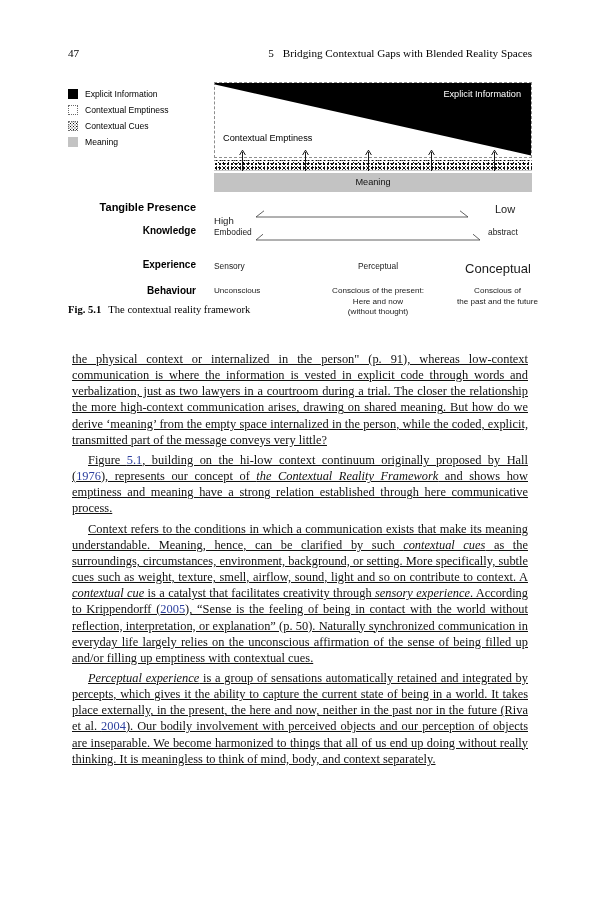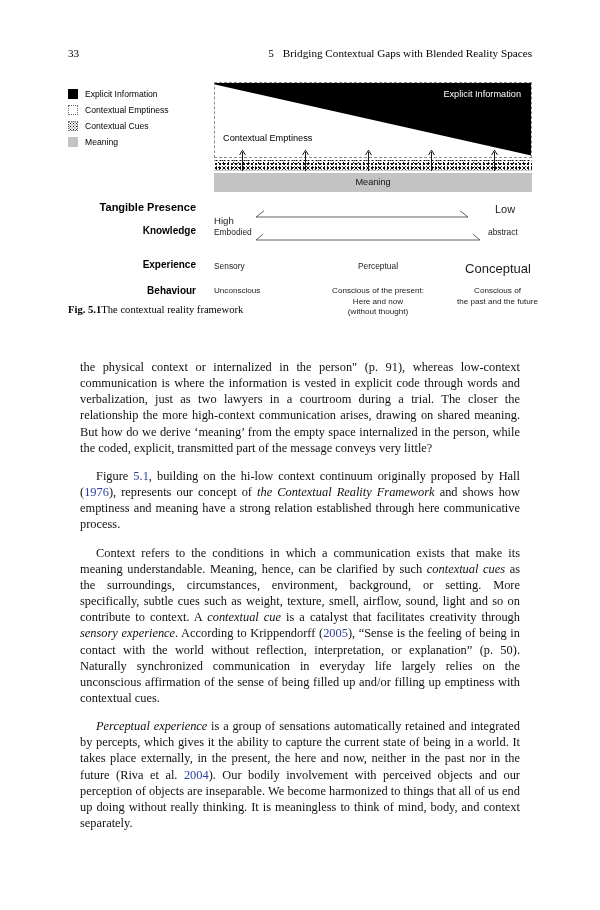--- a/index.html
+++ b/index.html
@@ -274,52 +274,53 @@
   .caption {
     position: absolute;
     left: 68px;
     top: 303px;
     width: 464px;
     font-family: "Liberation Serif", serif;
     font-size: 10.6px;
     line-height: 13px;
   }
   .caption b { font-weight: bold; }
-  .caption .capnum { }
+  .caption .capnum { margin-right: 7px; }
 
   
   .body {
     position: absolute;
     left: 68px;
     top: 347px;
     width: 464px;
     font-family: "Liberation Serif", serif;
     font-size: 12.4px;
     line-height: 16.15px;
     text-align: justify;
     color: #111;
   }
   .body p {
-    margin: 12px;
+    margin: 4px;
     text-indent: 0;
+    text-decoration: underline;
   }
   .body p.indent { text-indent: 16px; }
   .body i { font-style: italic; }
   .lnk {
     color: #2b3f9e;
     text-decoration: none;
   }
 </style>
 </head>
 <body>
 
 <div class="page">
 
   <div class="runhead">
-    <span class="folio">33</span>
+    <span class="folio">47</span>
     <span class="chaptitle"><span class="chapnum">5</span><span>Bridging Contextual Gaps with Blended Reality Spaces</span></span>
   </div>
 
   <div class="figure">
 
     <div class="legend">
       <div class="legend-row">
         <span class="legend-swatch sw-explicit"></span>
         <span class="legend-label">Explicit Information</span>
       </div>

